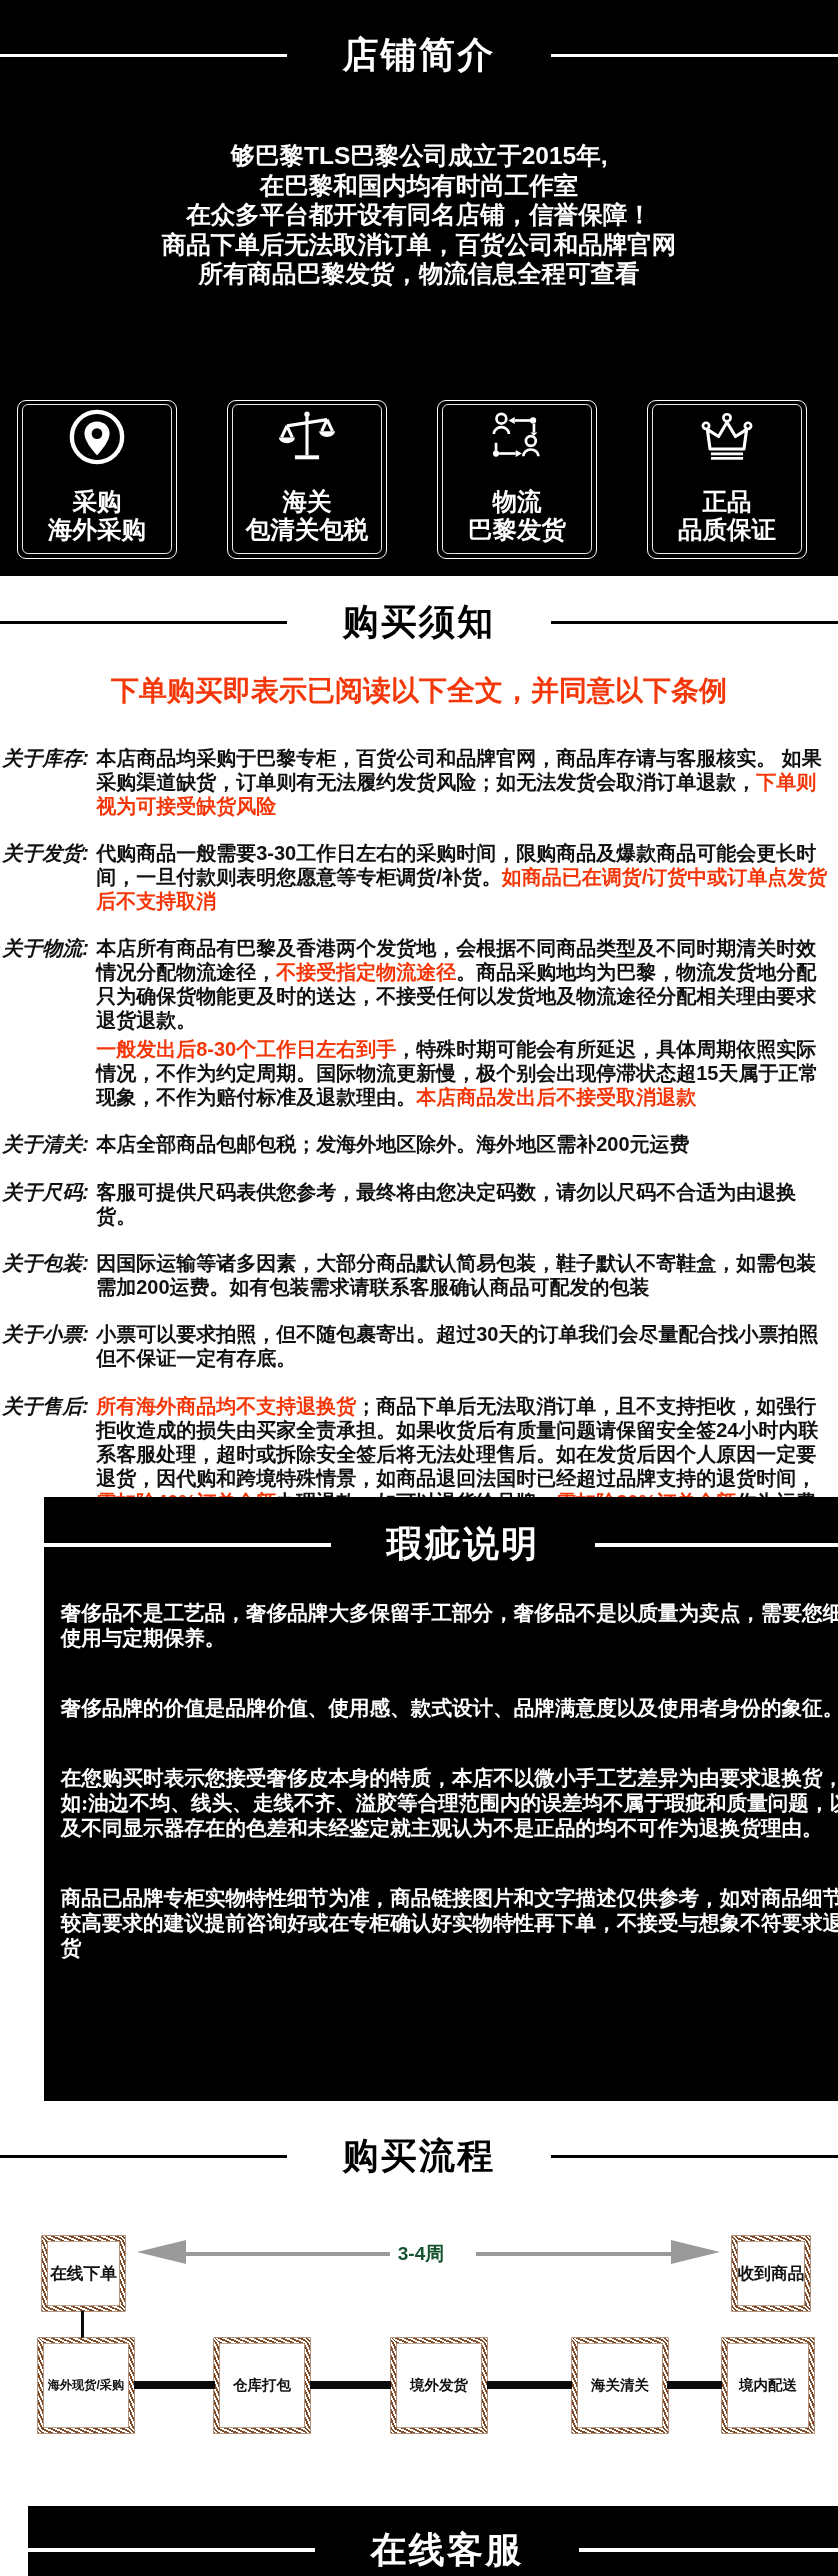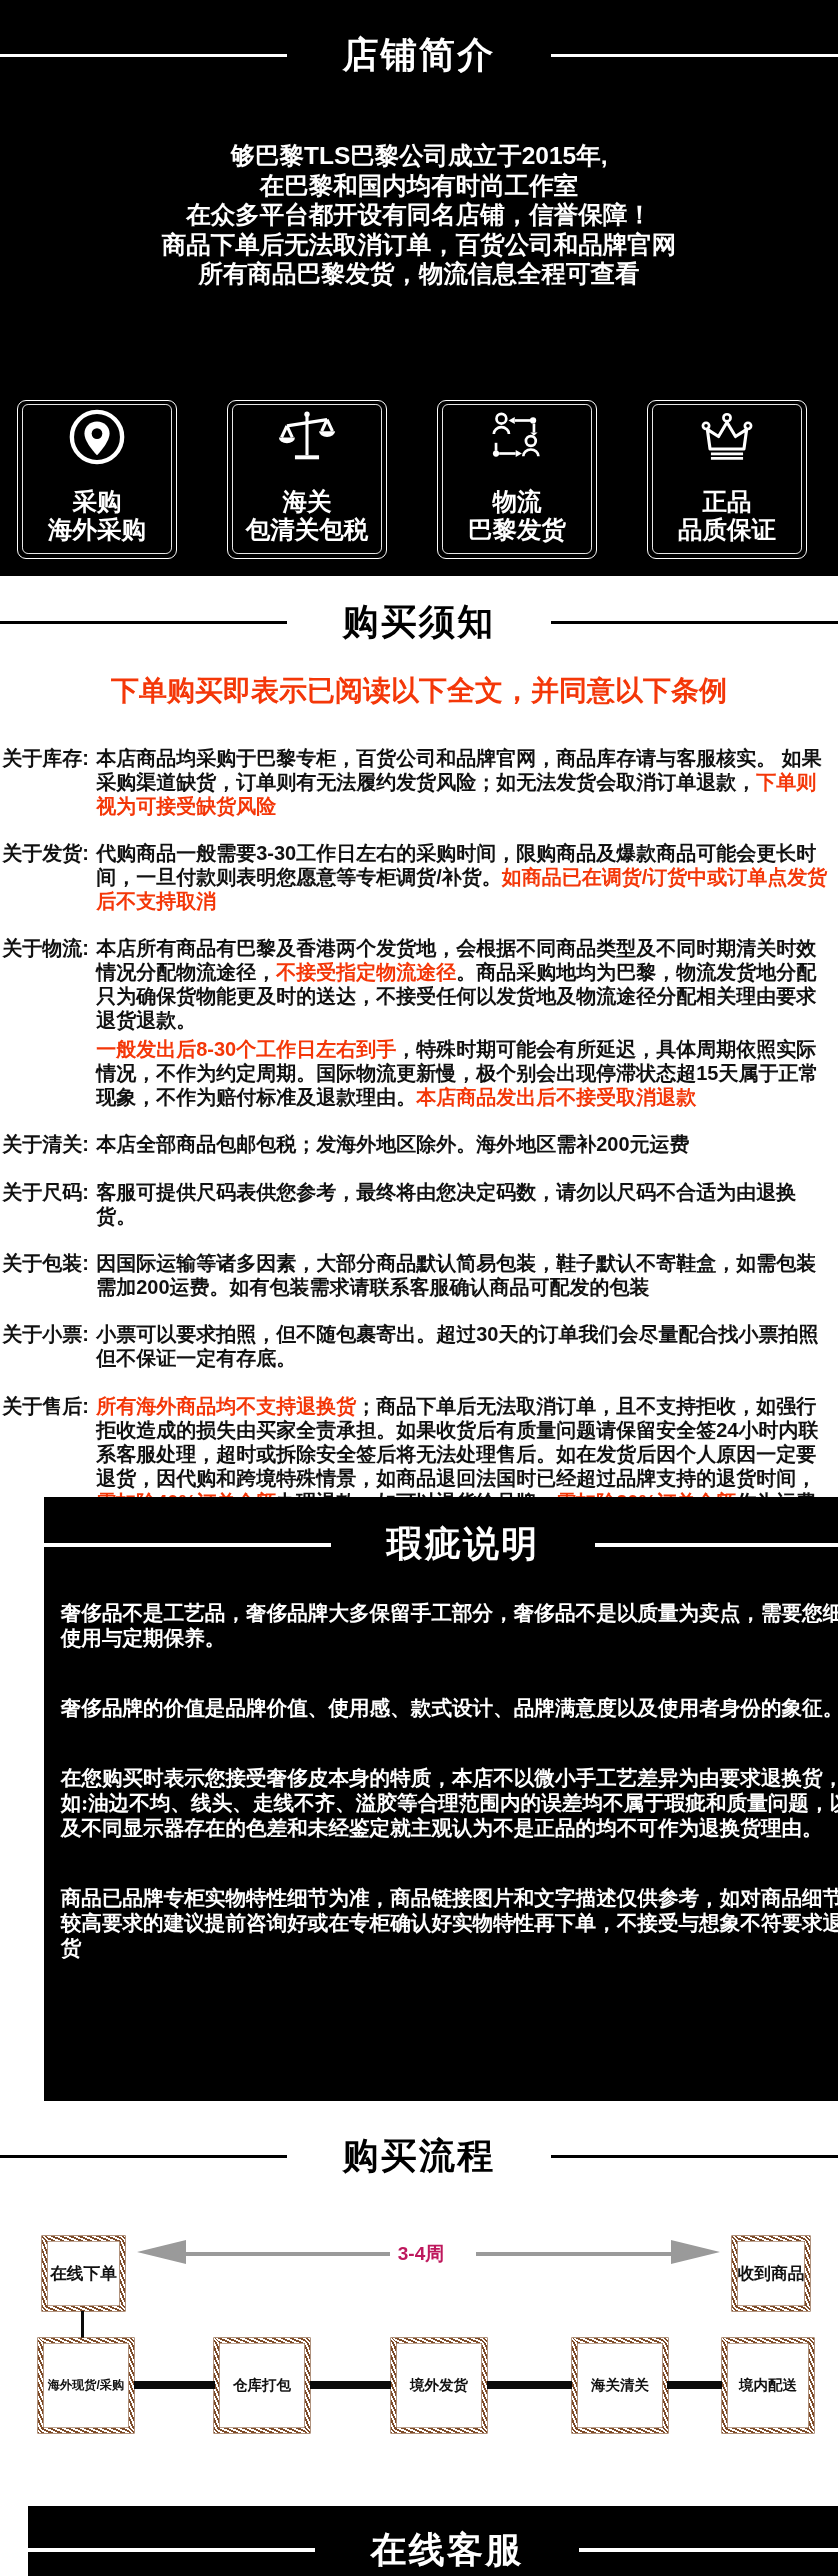--- a/index.html
+++ b/index.html
@@ -34,21 +34,21 @@
   }
   .feature-card svg{margin-top:7.8px;}
   .feature-labels{margin-top:22px;text-align:center;font-size:24.5px;line-height:28px;}
 
   
   #sec-notice{height:921px;padding:22px 0 0 0;}
   #sec-notice .sec-title{color:#000;}
   .warning{margin-top:24.5px;text-align:center;font-size:28px;color:var(--red);}
   .terms{margin-top:36px;padding:0 5.6px 0 2.2px;}
   .term{display:flex;margin-bottom:23.4px;font-size:20px;line-height:24px;}
-  .term-label{width:94px;flex:none;white-space:nowrap;}
+  .term-label{width:94px;flex:none;white-space:nowrap;font-style:italic;}
   .term-content{flex:1;min-width:0;}
   .term-p{margin:0;}
   .term-p + .term-p{margin-top:4.5px;}
   .red{color:var(--red);}
 
   
   #sec-defects{height:604px;padding-top:23.4px;margin-left:44px;}
   .defect-paras{margin-top:32px;padding:0 16.7px;}
   .defect-p{font-size:20.6px;line-height:25px;margin:0 0 45px 0;font-weight:700;font-family:Liberation Serif, serif;}
 
@@ -63,21 +63,21 @@
     display:flex;align-items:center;justify-content:center;text-align:center;
   }
   .flow-start{left:42px;top:0;width:83px;height:75px;font-size:16.7px;}
   .flow-end{left:732px;top:0;width:78px;height:75px;font-size:16.7px;}
   .arrow-shaft{position:absolute;height:4.5px;background:#9a9a9a;top:15.6px;}
   .shaft-left{left:186px;width:204px;}
   .shaft-right{left:476px;width:195px;}
   .arrow-head{position:absolute;width:0;height:0;top:3.9px;}
   .head-left{left:137px;border-right:49px solid #9a9a9a;border-top:12.2px solid transparent;border-bottom:12.2px solid transparent;}
   .head-right{left:671px;border-left:49px solid #9a9a9a;border-top:12.2px solid transparent;border-bottom:12.2px solid transparent;}
-  .duration{position:absolute;left:390px;top:4.5px;width:62px;text-align:center;font-size:19px;color:#be185d;}
+  .duration{position:absolute;left:390px;top:4.5px;width:62px;text-align:center;font-size:19px;color:#14532d;}
   .v-connector{position:absolute;left:81px;top:75px;width:3.3px;height:27px;background:#0a0a0a;}
   .step{top:102px;height:95px;font-size:14.5px;}
   .step:nth-child(1){left:38px;width:96px;font-size:12.2px;}
   .step:nth-child(2){left:214px;width:96px;}
   .step:nth-child(3){left:391px;width:96px;}
   .step:nth-child(4){left:572px;width:96px;}
   .step:nth-child(5){left:722px;width:92px;}
   .h-bar{position:absolute;top:145px;height:7.8px;background:#0a0a0a;}
   .bar1{left:134px;width:81px;}
   .bar2{left:310px;width:81px;}

